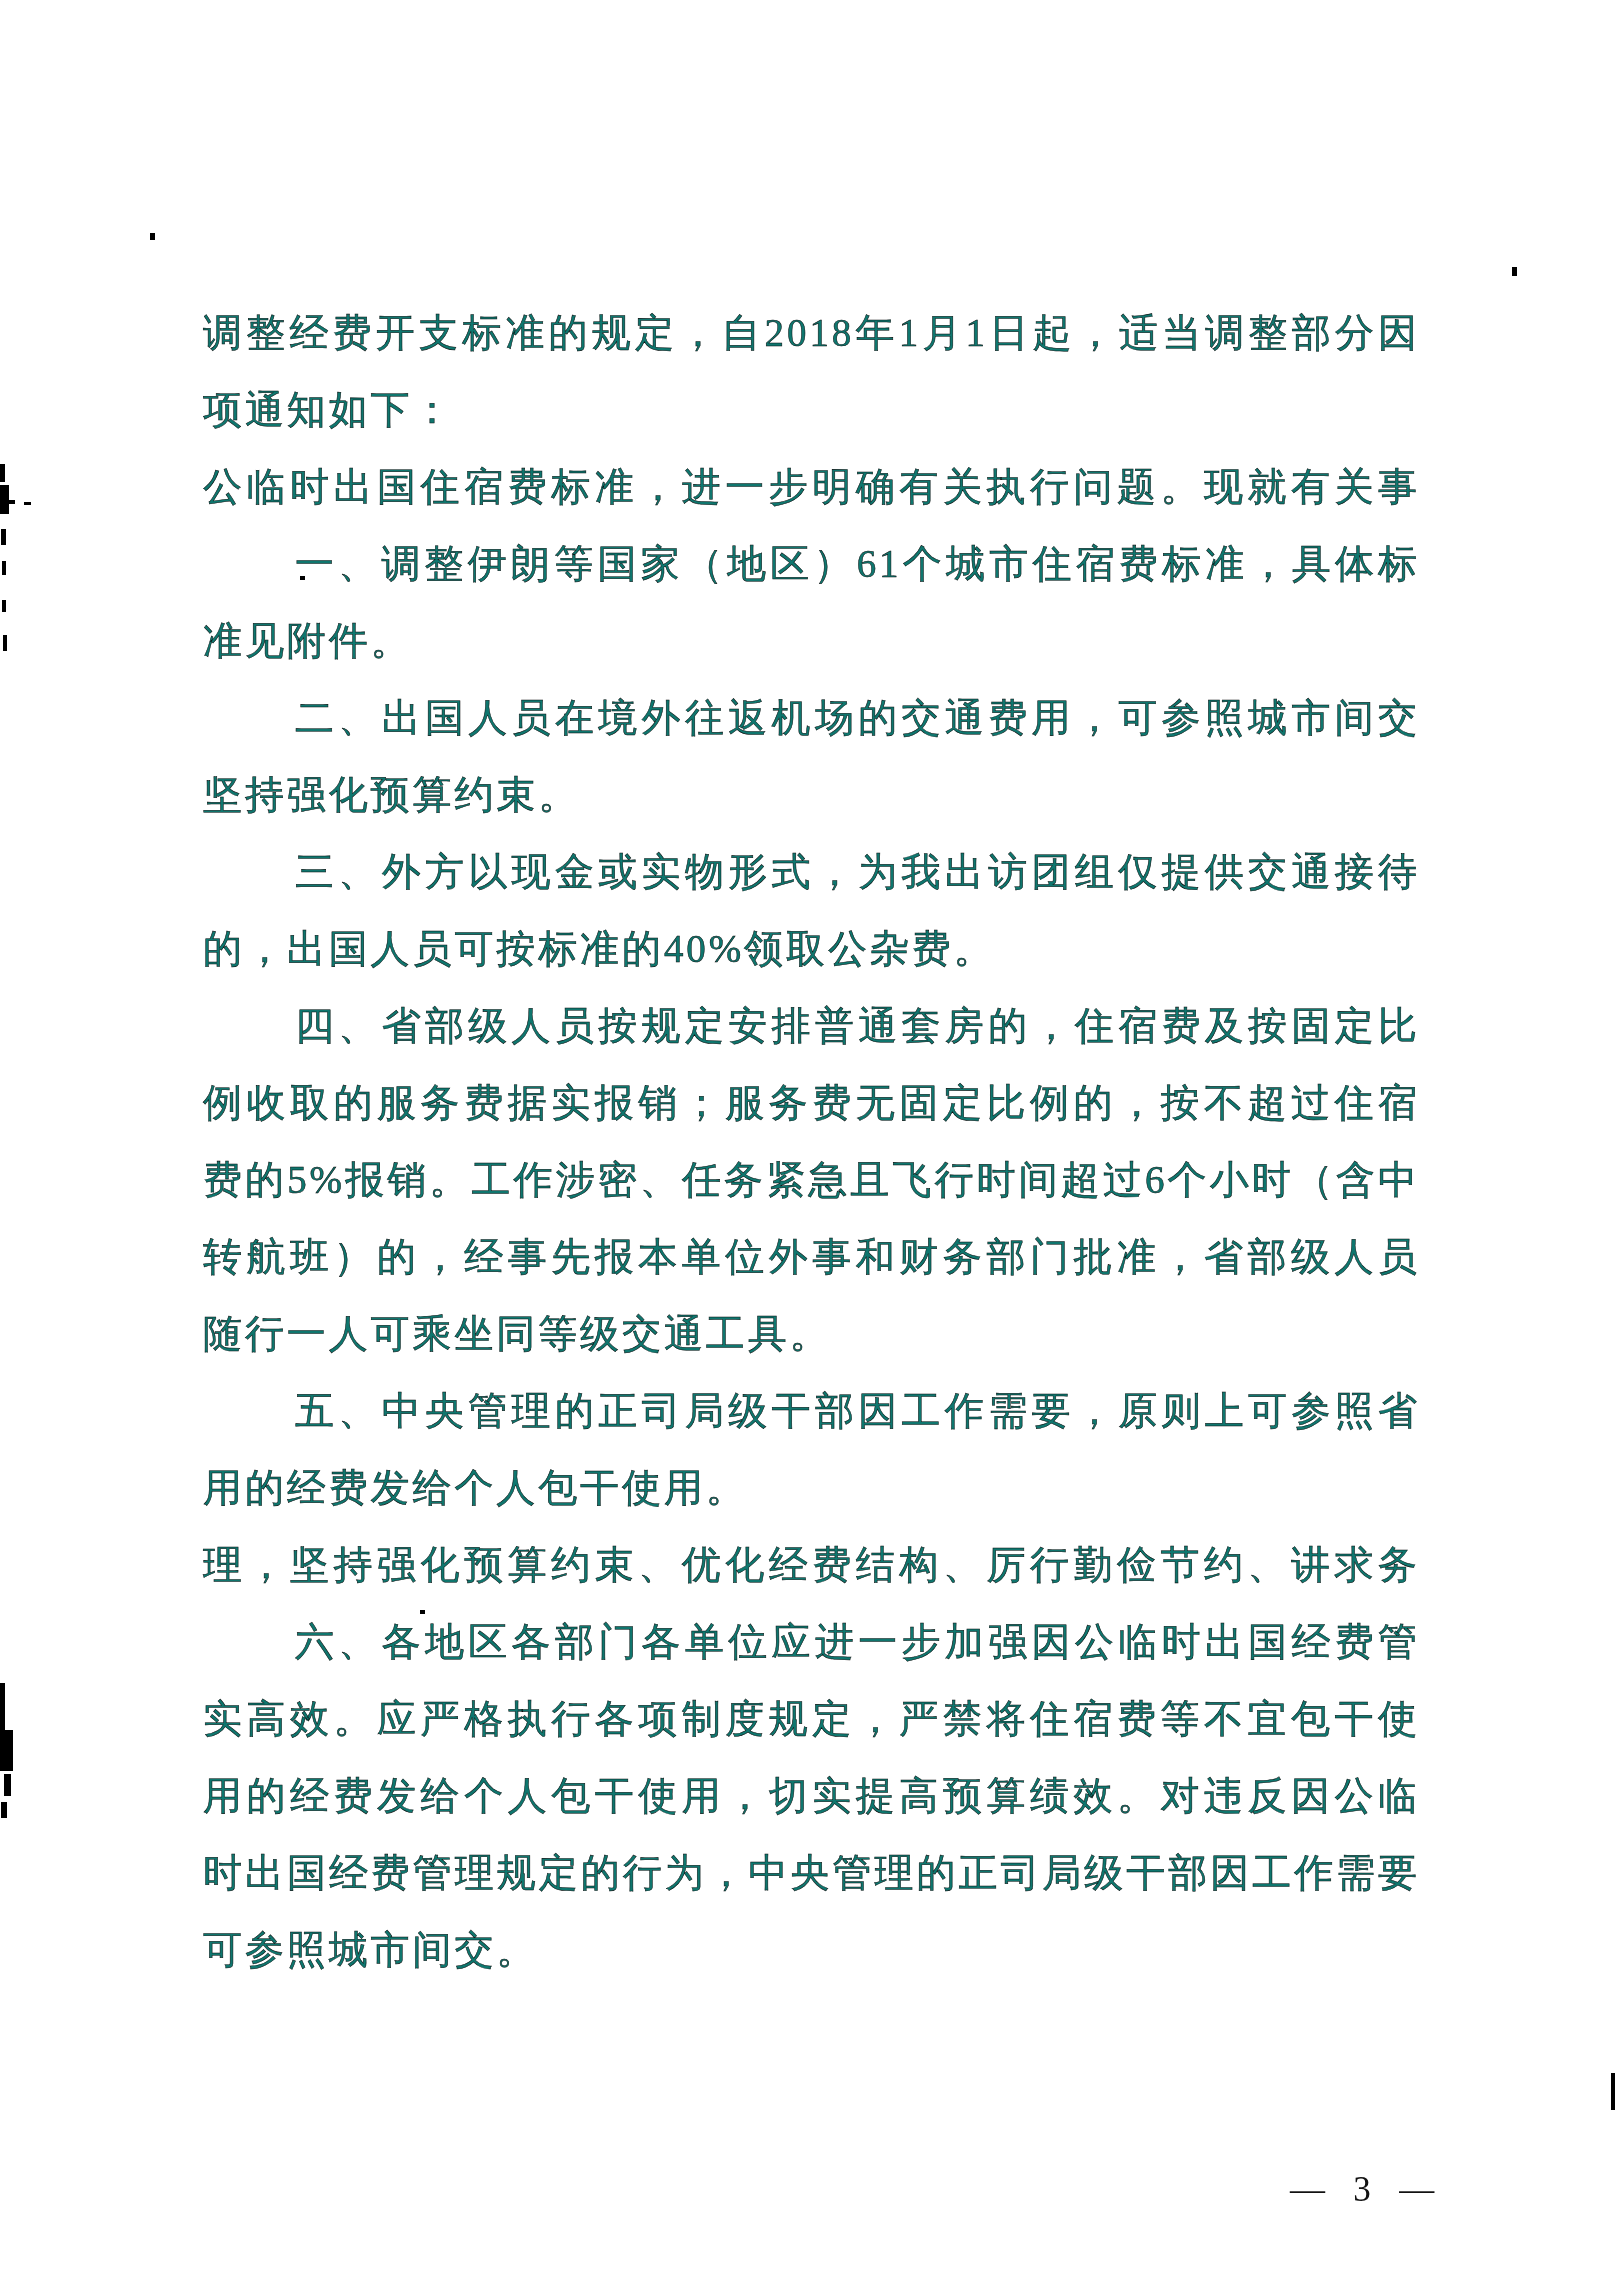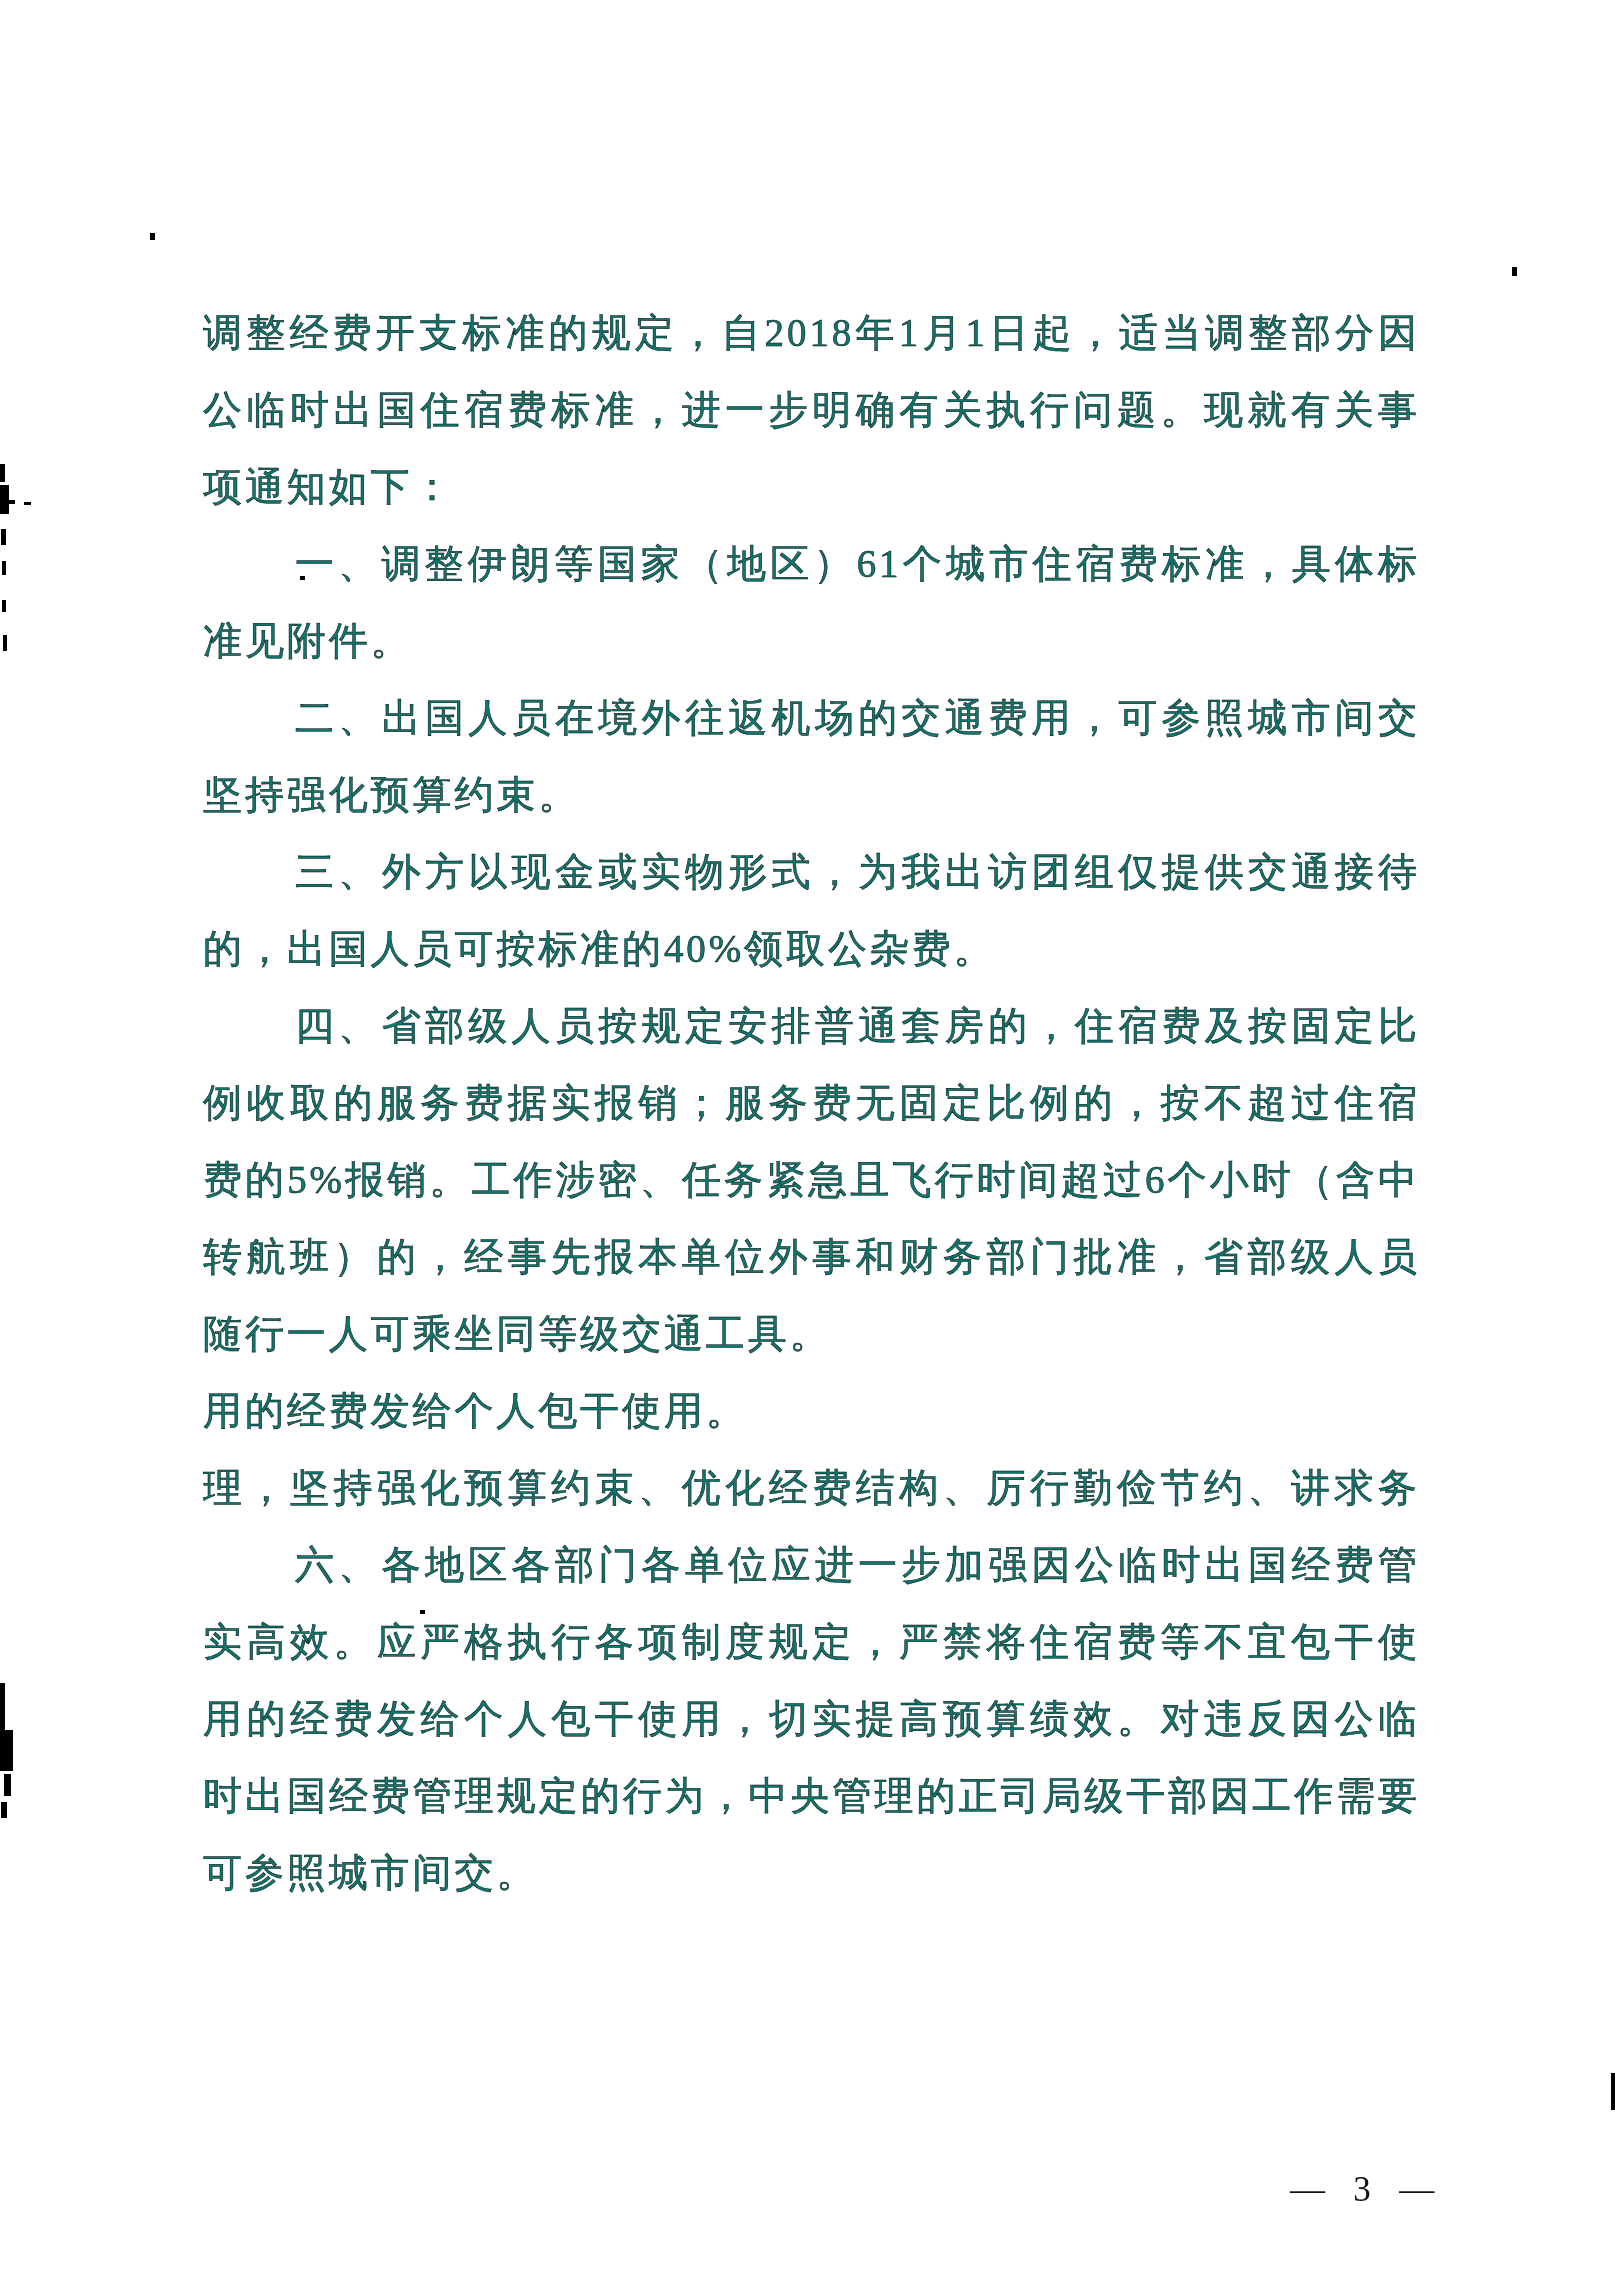--- a/index.html
+++ b/index.html
@@ -52,33 +52,34 @@
     background: #000000;
   }
 </style>
 </head>
 <body>
 
 <div class="page">
 
   <div class="textblock">
     <div class="line fill">调整经费开支标准的规定，自2018年1月1日起，适当调整部分因</div>
+    <div class="line">项通知如下：</div>
     <div class="line fill">公临时出国住宿费标准，进一步明确有关执行问题。现就有关事</div>
-    <div class="line">项通知如下：</div>
     <div class="line fill indent">一、调整伊朗等国家（地区）61个城市住宿费标准，具体标</div>
     <div class="line">准见附件。</div>
     <div class="line fill indent">二、出国人员在境外往返机场的交通费用，可参照城市间交</div>
     <div class="line">坚持强化预算约束。</div>
     <div class="line fill indent">三、外方以现金或实物形式，为我出访团组仅提供交通接待</div>
     <div class="line">的，出国人员可按标准的40%领取公杂费。</div>
     <div class="line fill indent">四、省部级人员按规定安排普通套房的，住宿费及按固定比</div>
     <div class="line fill">例收取的服务费据实报销；服务费无固定比例的，按不超过住宿</div>
     <div class="line fill">费的5%报销。工作涉密、任务紧急且飞行时间超过6个小时（含中</div>
     <div class="line fill">转航班）的，经事先报本单位外事和财务部门批准，省部级人员</div>
     <div class="line">随行一人可乘坐同等级交通工具。</div>
+    <div class="line fill indent">五、中央管理的正司局级干部因工作需要，原则上可参照省</div>
     <div class="line">用的经费发给个人包干使用。</div>
     <div class="line fill">理，坚持强化预算约束、优化经费结构、厉行勤俭节约、讲求务</div>
     <div class="line fill indent">六、各地区各部门各单位应进一步加强因公临时出国经费管</div>
     <div class="line fill">实高效。应严格执行各项制度规定，严禁将住宿费等不宜包干使</div>
     <div class="line fill">用的经费发给个人包干使用，切实提高预算绩效。对违反因公临</div>
     <div class="line fill">时出国经费管理规定的行为，中央管理的正司局级干部因工作需要</div>
     <div class="line">可参照城市间交。</div>
   </div>
 
   <div class="pagenum">— 3 —</div>

